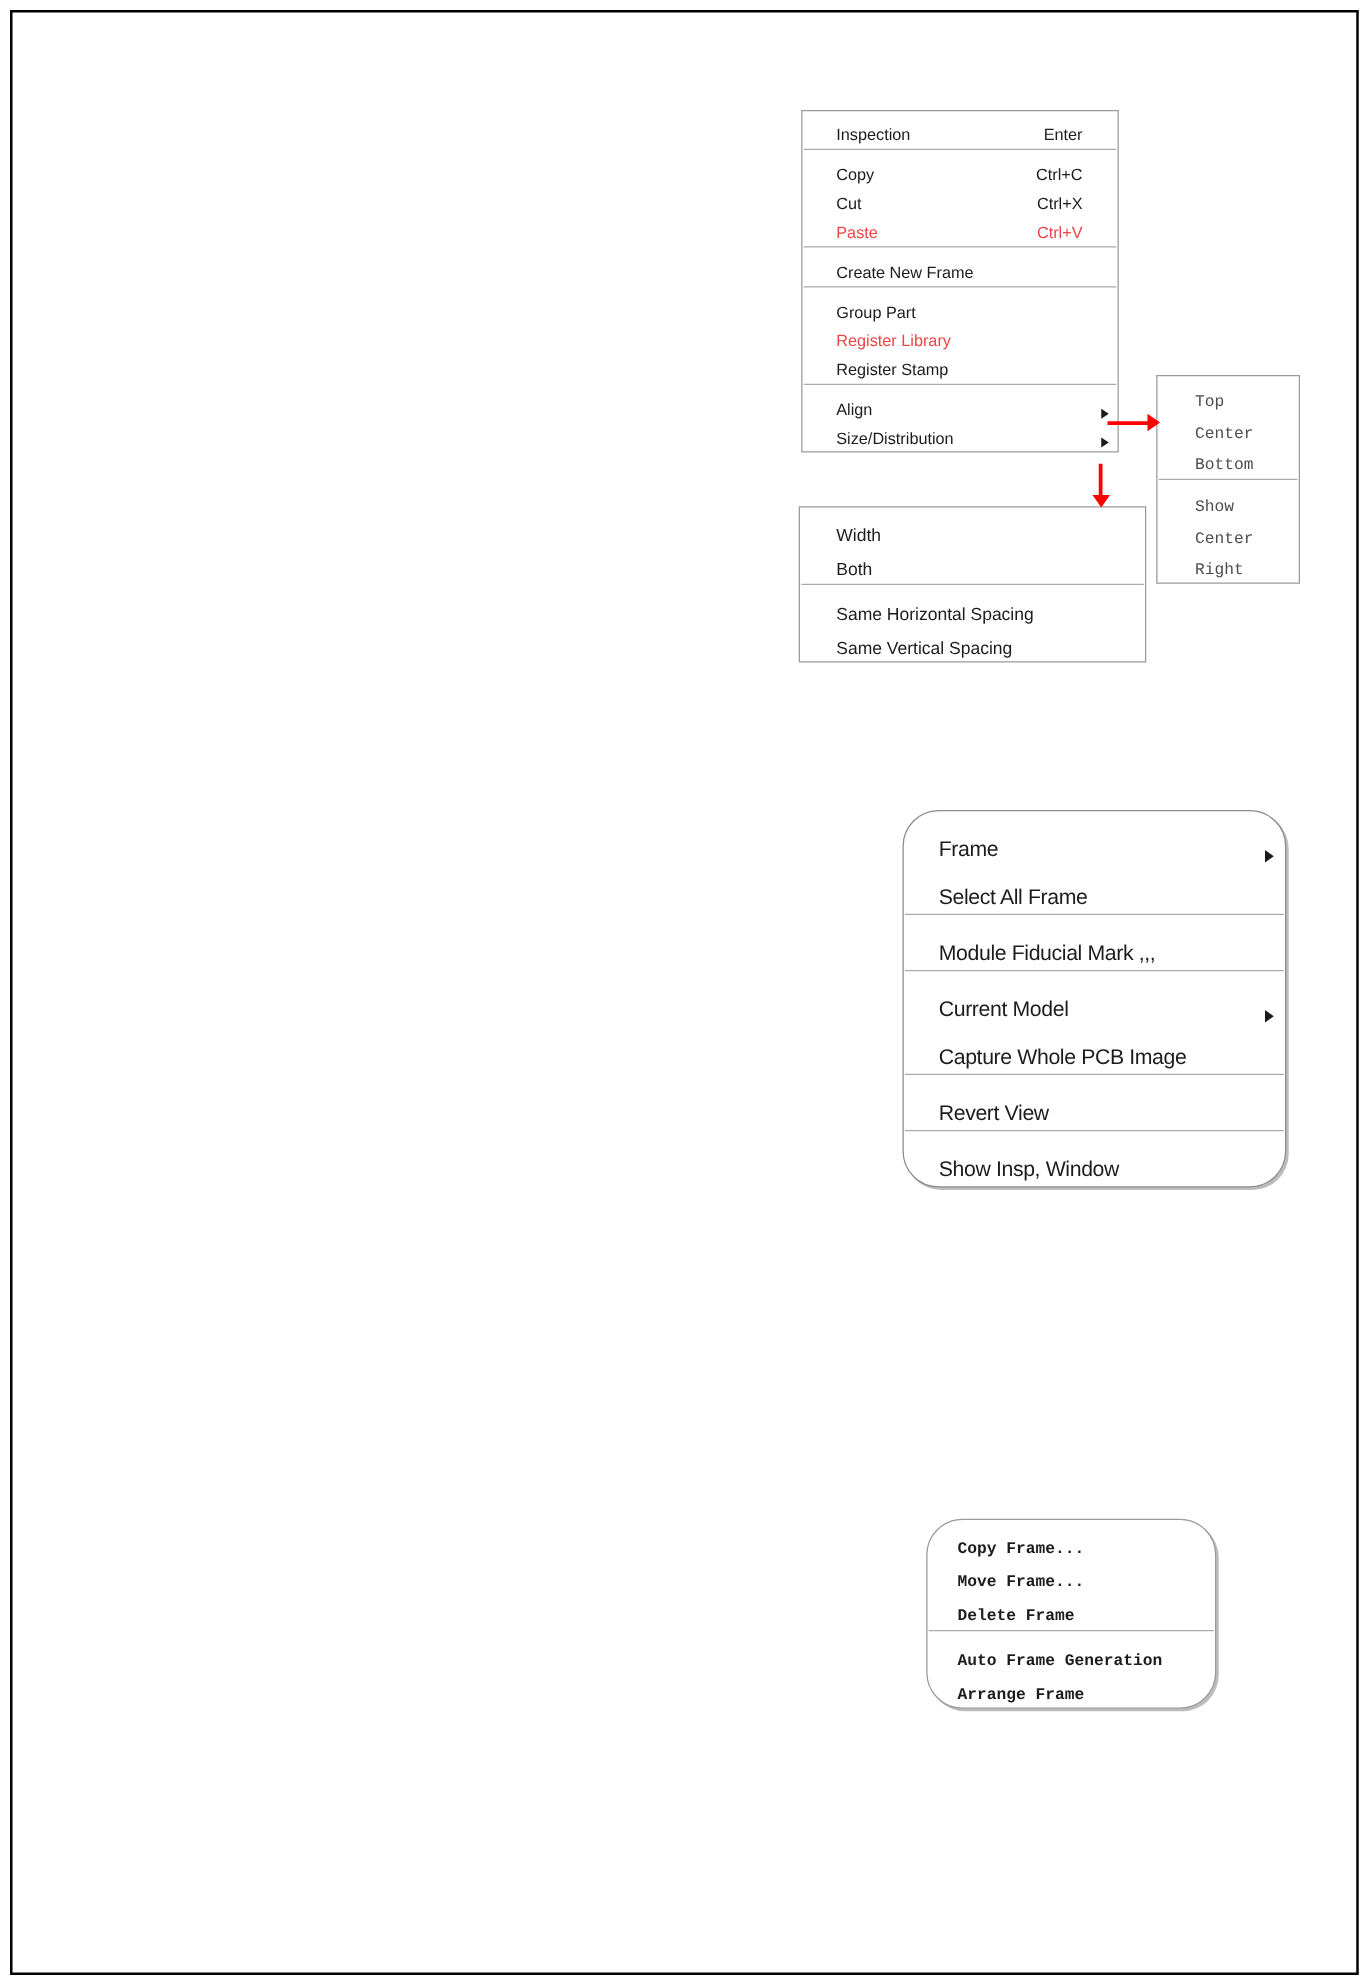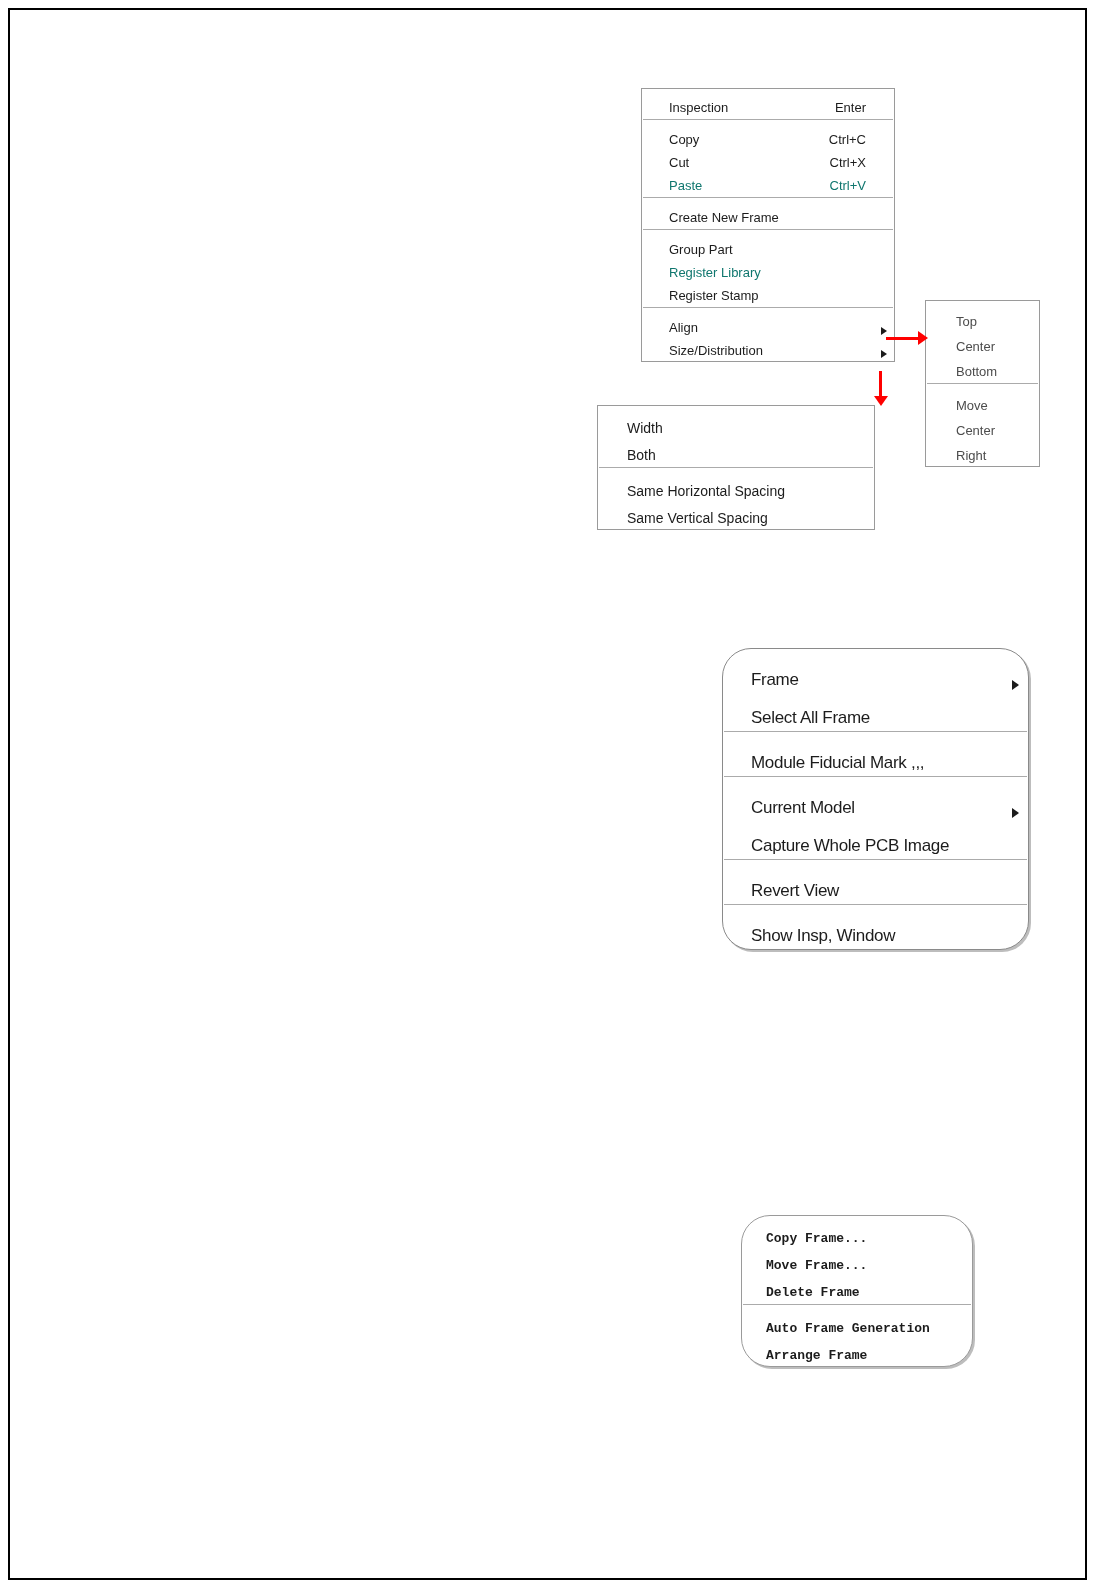--- a/index.html
+++ b/index.html
@@ -17,39 +17,39 @@
   
   .menu {
     position:absolute; background:#fff;
     border:1px solid #9a9a9a; padding:3px 0;
   }
   .shadow { box-shadow:2px 2px 0 #bdbdbd;border-radius:29px; }
   .mi { display:flex; align-items:flex-end; justify-content:space-between; white-space:nowrap; cursor:default; }
   .lbl { flex:0 1 auto; }
   .sc  { margin-left:24px; }
   .sep { border-top:1px solid #ababab; margin:4px 1px; height:0; }
-  .disabled { color:#0f766e; }
+  .disabled { color:#ef4444; }
 
   .tri-r {
     width:0; height:0;
     border-top:4px solid transparent; border-bottom:4px solid transparent;
     border-left:6px solid #1c1c1c; flex:0 0 auto;
   }
 
   
   .menu1 { left:641px; top:88px; width:254px; }
   .menu1 .mi { height:23px; font-size:13px; padding:0 28px 0 27px; }
   .menu1 .mi.has-sub { padding-right:7px; }
 
   
-  .menuA { left:925px; top:300px; width:115px; color:#4c4c4c; }
+  .menuA { left:925px; top:300px; width:115px; color:#4c4c4c;font-family:Liberation Mono, monospace; }
   .menuA .mi { height:25px; font-size:13px; padding:0 8px 0 30px; justify-content:flex-start; }
 
   
-  .menuB { left:597px; top:405px; width:278px; }
+  .menuB { left:639px; top:405px; width:278px; }
   .menuB .mi { height:27px; font-size:14px; padding:0 8px 0 29px; justify-content:flex-start; }
 
   
   .menu2 { left:722px; top:648px; width:307px; border-color:#8a8a8a; }
   .menu2 .mi { height:38px; font-size:17px; padding:0 9px 0 28px; letter-spacing:-0.3px; }
   .menu2 .sep { margin:3px 1px; }
   .menu2 .tri-r { border-top-width:5px; border-bottom-width:5px; border-left-width:7px; }
 
   
   .menu3 { left:741px; top:1215px; width:232px; }
@@ -127,21 +127,21 @@
     <span class="lbl">Top</span>
   </div>
   <div class="mi">
     <span class="lbl">Center</span>
   </div>
   <div class="mi">
     <span class="lbl">Bottom</span>
   </div>
   <div class="sep"></div>
   <div class="mi">
-    <span class="lbl">Move</span>
+    <span class="lbl">Show</span>
   </div>
   <div class="mi">
     <span class="lbl">Center</span>
   </div>
   <div class="mi">
     <span class="lbl">Right</span>
   </div>
 </div>
 
 <div class="menu menuB">

